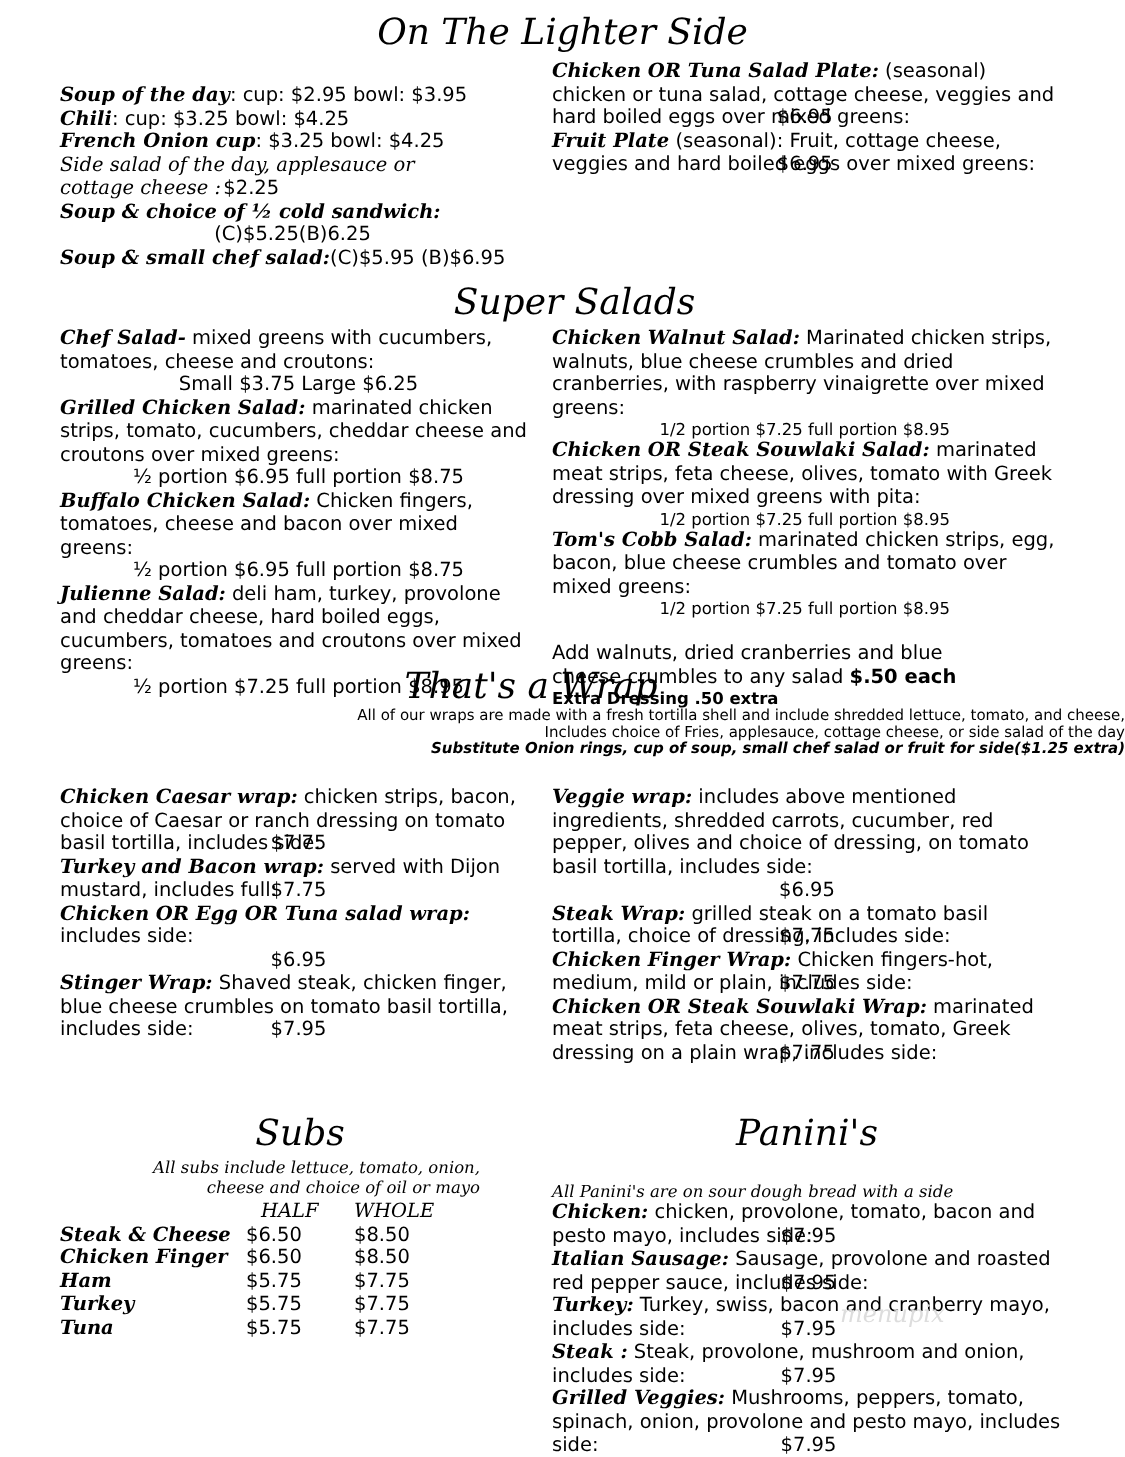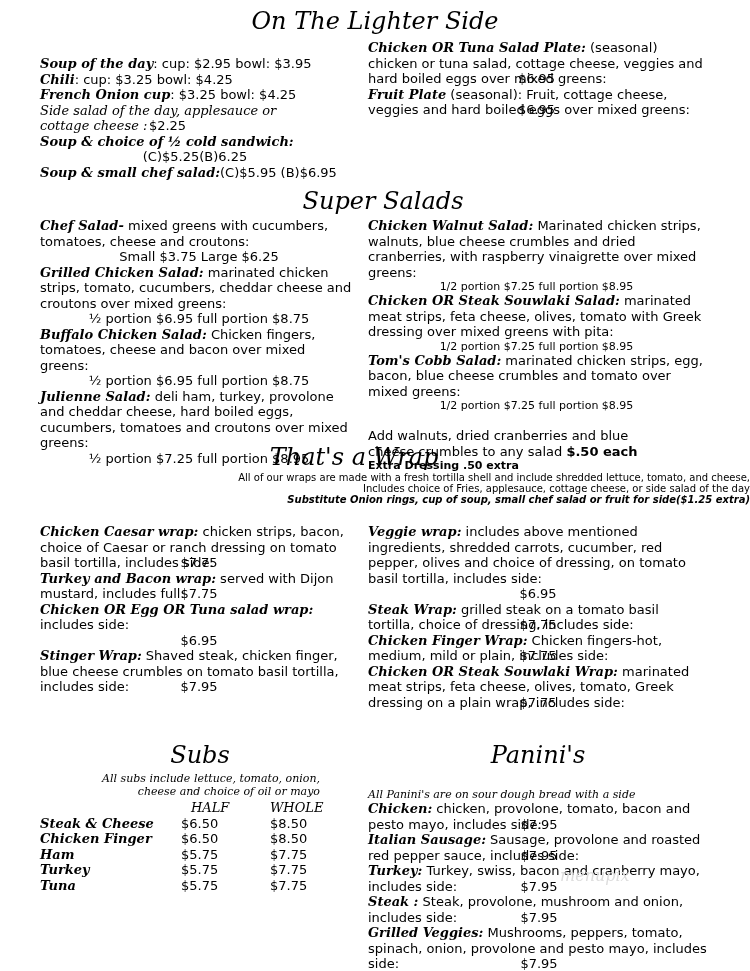--- a/index.html
+++ b/index.html
@@ -7,21 +7,21 @@
          font-family:"DejaVu Sans", sans-serif; font-size:13px; line-height:15.5px; }
   .abs { position:absolute; }
   .title { font-family:"DejaVu Serif", serif; font-style:italic; font-size:24px; text-align:center; }
   .it { font-family:"DejaVu Serif", serif; font-style:italic; font-weight:bold; }
   .iti { font-family:"DejaVu Serif", serif; font-style:italic; }
   .row { display:flex; }
   .r { text-align:center; }
   .small { font-size:11px; line-height:13px; }
   .center { text-align:right; }
   .col { width:320px; }
-  .subrow { display:flex; width:300px;justify-content:space-between; }
+  .subrow { display:flex; width:300px; }
   .subrow .n { width:124px; }
   .subrow .h { width:72px; }
   .subrow .w { width:70px; }
   .wm { color:#ddd; font-family:"DejaVu Serif", serif; font-style:italic; font-size:16px; }
 </style>
 </head>
 <body>
 
 <div class="abs title" style="left:0;top:14px;width:750px;">On The Lighter Side</div>
 

